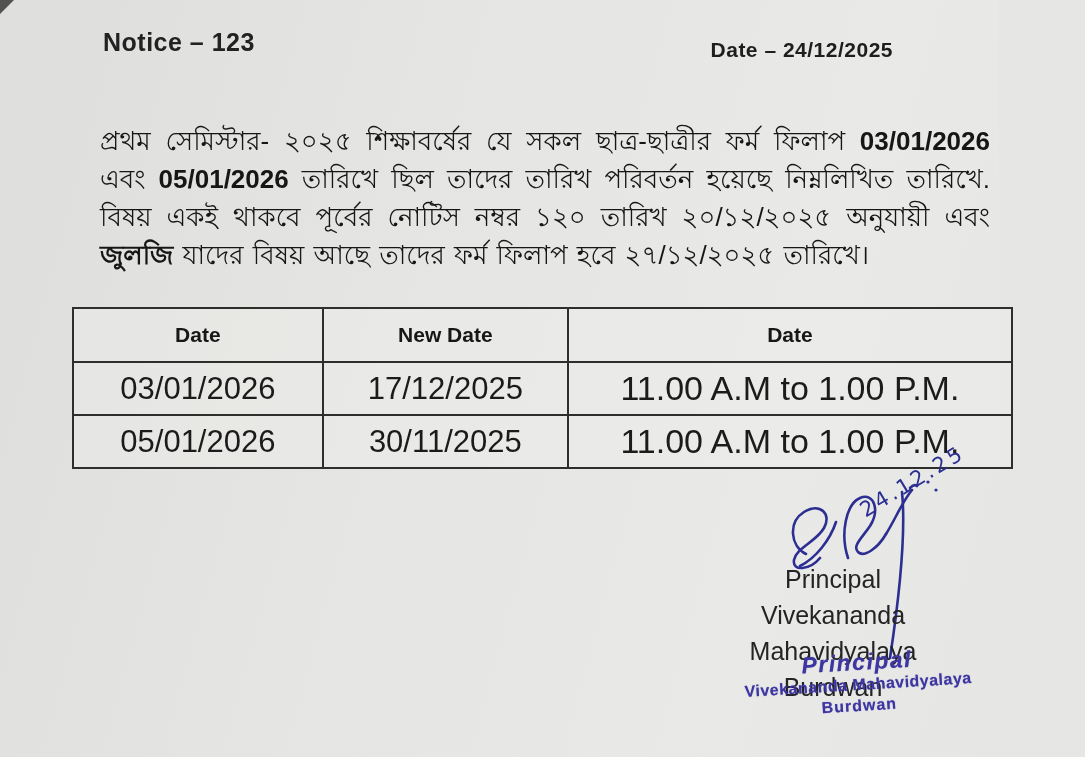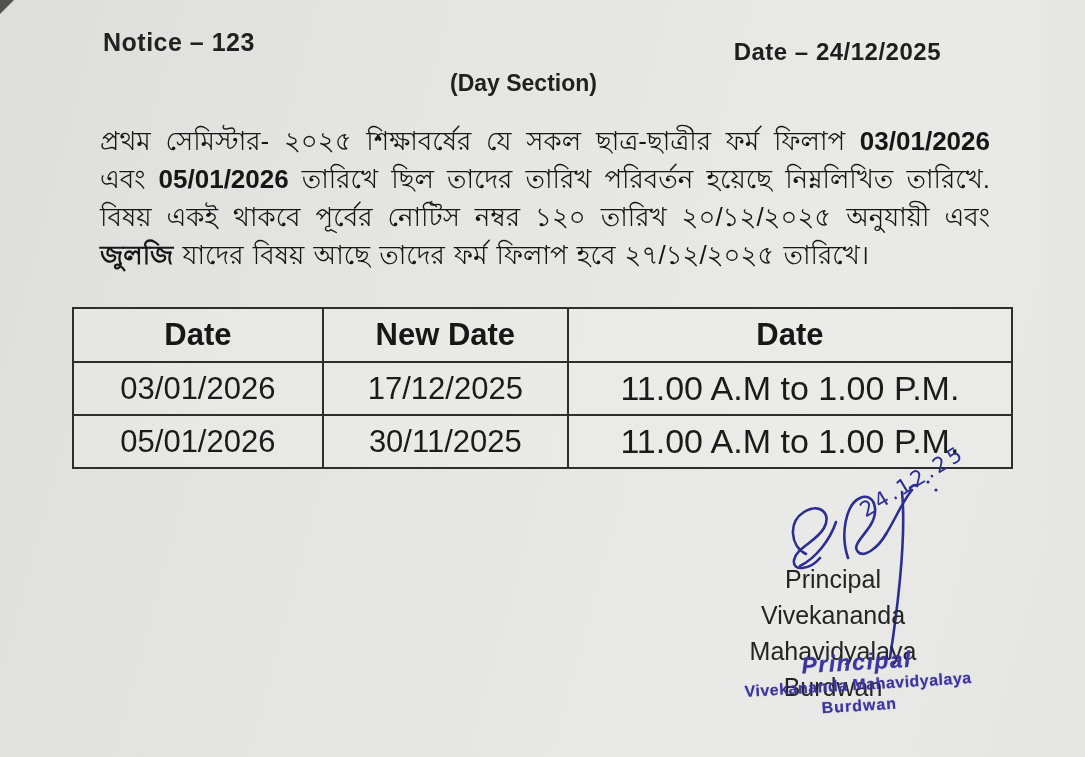--- a/index.html
+++ b/index.html
@@ -5,55 +5,54 @@
   html,body{margin:0;padding:0;}
   body{
     width:1085px;height:757px;overflow:hidden;
     font-family:"Liberation Sans","DejaVu Sans",sans-serif;
     background:#e6e6e4;
   }
   .page{
     position:relative;width:999px;height:757px;
     background:linear-gradient(105deg,#dedfdd 0%,#e5e5e3 40%,#e9e9e7 75%,#e6e7e5 100%);
     color:#1c1c1c;
-    padding-left:48px;
   }
   .corner-mark{
     position:absolute;left:0;top:0;width:0;height:0;
     border-top:14px solid #3a3a38;border-right:14px solid transparent;
     opacity:.85;
   }
   .notice-no{
     position:absolute;left:103px;top:28px;
     font-size:25px;font-weight:bold;letter-spacing:.5px;color:#222;
   }
   .notice-date{
     position:absolute;right:106px;top:38px;
-    font-size:24px;font-weight:bold;letter-spacing:.5px;color:#1e1e1e;
+    font-size:21px;font-weight:bold;letter-spacing:.5px;color:#1e1e1e;
   }
   .section-label{
     position:absolute;left:0;top:70px;width:100%;
     text-align:center;font-size:23px;font-weight:bold;color:#212121;
   }
   .body-text{
     position:absolute;left:100px;top:122px;width:890px;
     font-size:26px;line-height:38px;text-align:justify;color:#161616;
     word-spacing:2px;
   }
   .body-text b{font-weight:bold;}
   table.sched{
     position:absolute;left:72px;top:307px;width:941px;height:157px;
     border-collapse:collapse;table-layout:fixed;
     background:rgba(238,238,236,.45);
   }
   table.sched th,table.sched td{
     border:2.5px solid #2e2e2c;text-align:center;vertical-align:middle;
     padding:0;color:#1b1b1b;
   }
-  table.sched th{font-size:31px;font-weight:bold;height:52px;color:#171717;text-align:center;}
+  table.sched th{font-size:21px;font-weight:bold;height:52px;color:#171717;text-align:center;}
   table.sched td{font-size:31px;font-weight:400;height:51px;}
   table.sched td.time-cell{font-size:34px;}
   col.c1{width:26.6%;} col.c2{width:26.1%;} col.c3{width:47.3%;}
   .signature-wrap{
     position:absolute;left:760px;top:462px;width:260px;height:215px;
     pointer-events:none;
   }
   .hand-date{
     position:absolute;left:868px;top:498px;
     font-size:21px;color:#2c2f91;
@@ -75,21 +74,20 @@
 </style>
 </head>
 <body>
 
 <div class="page">
 
   <div class="corner-mark"></div>
 
   <div class="notice-no">Notice – 123</div>
   <div class="notice-date">Date – 24/12/2025</div>
-  <div class="section-label">(Day Section)</div>
 
   <div class="body-text" id="notice-body"><span>প্রথম সেমিস্টার- ২০২৫ শিক্ষাবর্ষের যে সকল ছাত্র-ছাত্রীর ফর্ম ফিলাপ </span><b>03/01/2026</b><span> এবং </span><b>05/01/2026</b><span> তারিখে ছিল তাদের তারিখ পরিবর্তন হয়েছে নিম্নলিখিত তারিখে. বিষয় একই থাকবে পূর্বের নোটিস নম্বর ১২০ তারিখ ২০/১২/২০২৫ অনুযায়ী এবং </span><b>জুলজি</b><span> যাদের বিষয় আছে তাদের ফর্ম ফিলাপ হবে ২৭/১২/২০২৫ তারিখে।</span></div>
 
   <table class="sched">
     <colgroup>
         <col class="c1">
         <col class="c2">
         <col class="c3">
       </colgroup>
     <thead>

